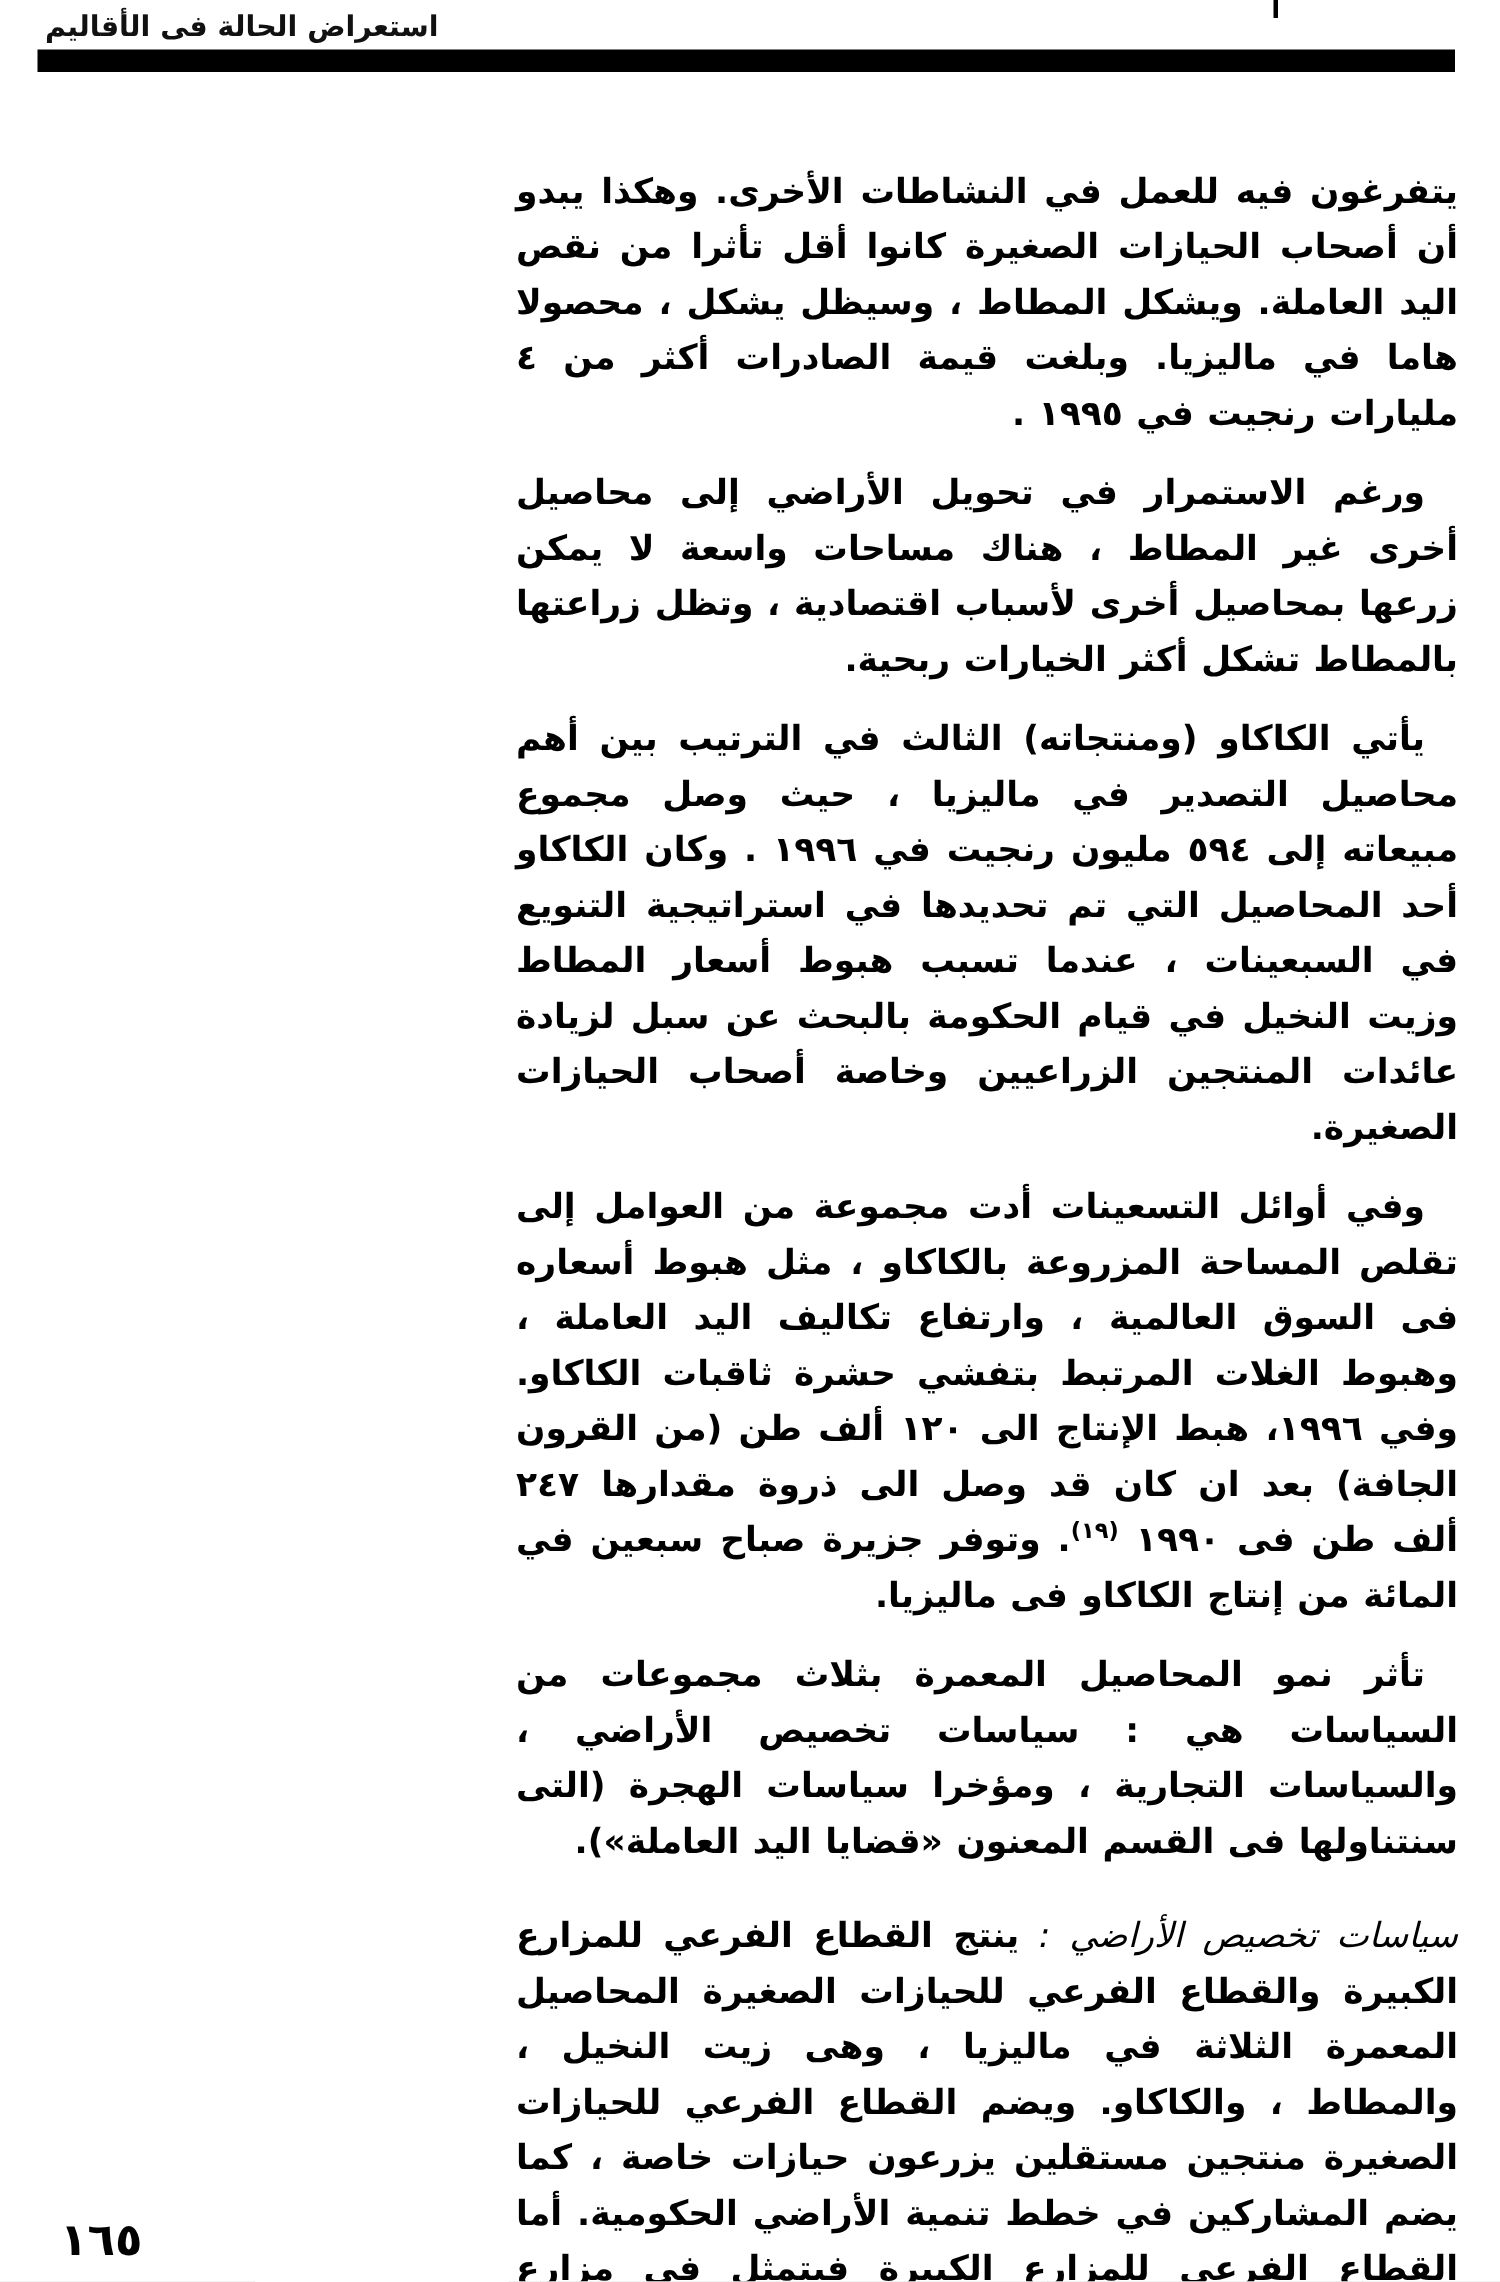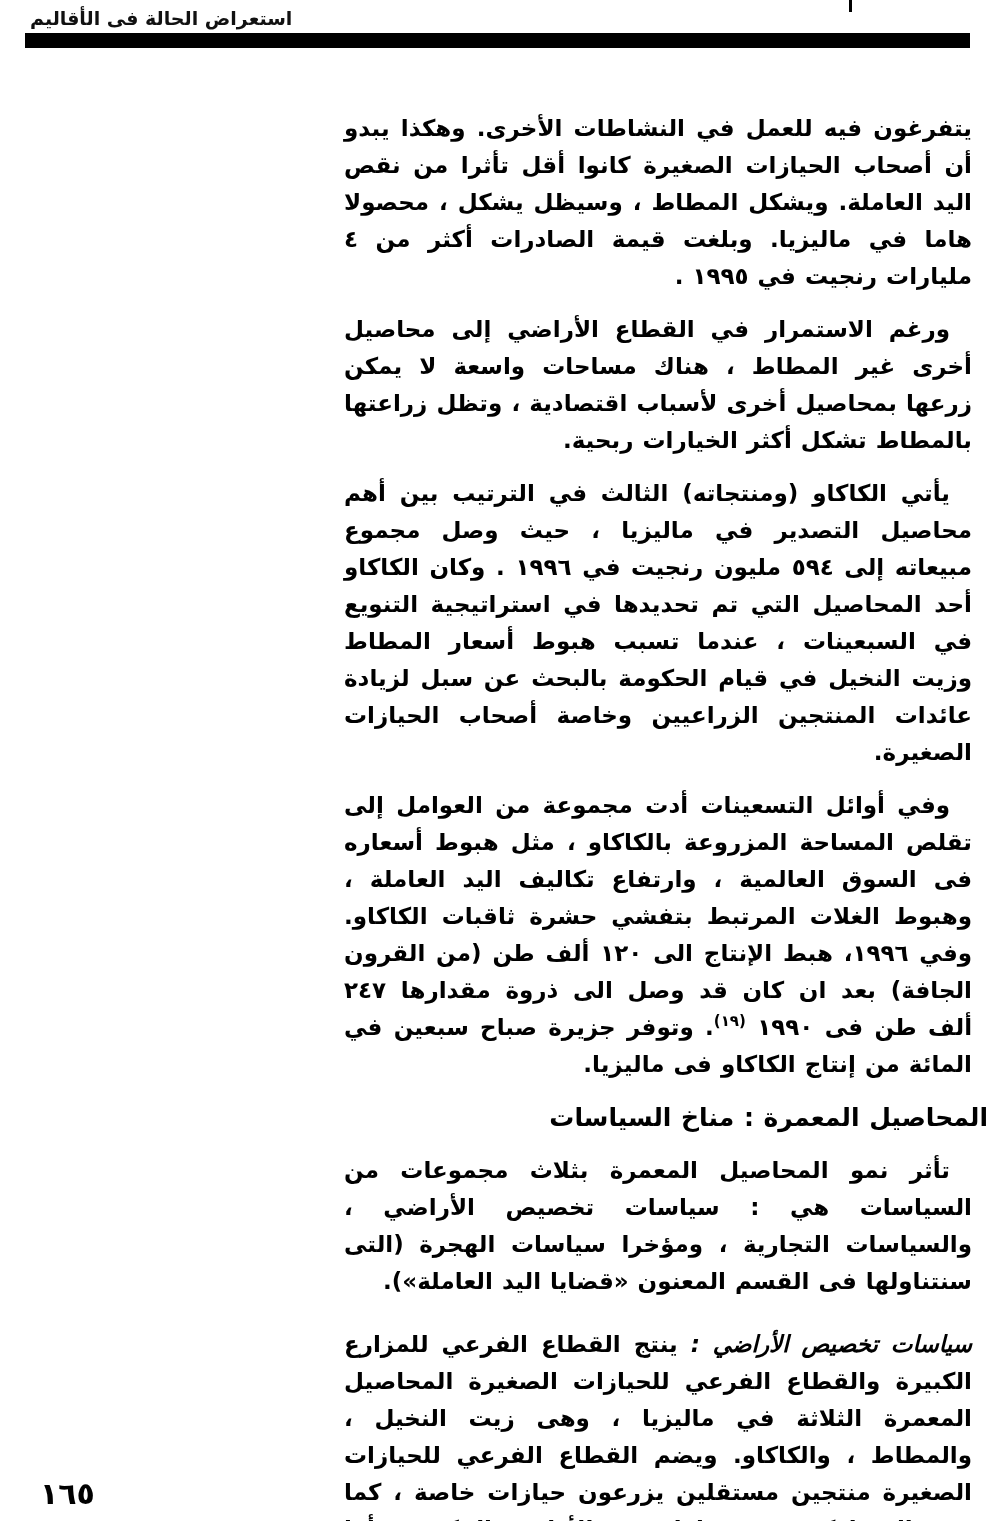--- a/index.html
+++ b/index.html
@@ -69,21 +69,21 @@
     text-align: right;
     padding-left: 30px;
     margin: 16px 0 6px 0;
     line-height: 37px;
   }
   .para-gap {
     margin-top: 26px !important;
   }
   .lead-italic {
     font-style: italic;
-    font-weight: bold;
+    font-weight: normal;
   }
   sup.fn {
     font-size: 15px;
     line-height: 0;
     vertical-align: super;
   }
   .page-number {
     position: absolute;
     left: 40px;
     top: 1476px;
@@ -100,27 +100,26 @@
 
   <div class="running-head">استعراض الحالة فى الأقاليم</div>
 
   <div class="head-rule"></div>
   <div class="scan-tick"></div>
 
   <div class="body-col">
 
     <p>يتفرغون فيه للعمل في النشاطات الأخرى. وهكذا يبدو أن أصحاب الحيازات الصغيرة كانوا أقل تأثرا من نقص اليد العاملة. ويشكل المطاط ، وسيظل يشكل ، محصولا هاما في ماليزيا. وبلغت قيمة الصادرات أكثر من ٤ مليارات رنجيت في ١٩٩٥ .</p>
 
-    <p class="indent">ورغم الاستمرار في القطاع الأراضي إلى محاصيل أخرى غير المطاط ، هناك مساحات واسعة لا يمكن زرعها بمحاصيل أخرى لأسباب اقتصادية ، وتظل زراعتها بالمطاط تشكل أكثر الخيارات ربحية.</p>
+    <p class="indent">ورغم الاستمرار في تحويل الأراضي إلى محاصيل أخرى غير المطاط ، هناك مساحات واسعة لا يمكن زرعها بمحاصيل أخرى لأسباب اقتصادية ، وتظل زراعتها بالمطاط تشكل أكثر الخيارات ربحية.</p>
 
     <p class="indent">يأتي الكاكاو (ومنتجاته) الثالث في الترتيب بين أهم محاصيل التصدير في ماليزيا ، حيث وصل مجموع مبيعاته إلى ٥٩٤ مليون رنجيت في ١٩٩٦ . وكان الكاكاو أحد المحاصيل التي تم تحديدها في استراتيجية التنويع في السبعينات ، عندما تسبب هبوط أسعار المطاط وزيت النخيل في قيام الحكومة بالبحث عن سبل لزيادة عائدات المنتجين الزراعيين وخاصة أصحاب الحيازات الصغيرة.</p>
 
     <p class="indent"><span>وفي أوائل التسعينات أدت مجموعة من العوامل إلى تقلص المساحة المزروعة بالكاكاو ، مثل هبوط أسعاره فى السوق العالمية ، وارتفاع تكاليف اليد العاملة ، وهبوط الغلات المرتبط بتفشي حشرة ثاقبات الكاكاو. وفي ١٩٩٦، هبط الإنتاج الى ١٢٠ ألف طن (من القرون الجافة) بعد ان كان قد وصل الى ذروة مقدارها ٢٤٧ ألف طن فى ١٩٩٠ </span><sup class="fn">(١٩)</sup><span>. وتوفر جزيرة صباح سبعين في المائة من إنتاج الكاكاو فى ماليزيا.</span></p>
 
-    <h2 class="section-heading">المحاصيل المعمرة : مناخ السياسات</h2>
 
     <p class="indent">تأثر نمو المحاصيل المعمرة بثلاث مجموعات من السياسات هي : سياسات تخصيص الأراضي ، والسياسات التجارية ، ومؤخرا سياسات الهجرة (التى سنتناولها فى القسم المعنون «قضايا اليد العاملة»).</p>
 
     <p class="para-gap"><span class="lead-italic">سياسات تخصيص الأراضي : </span><span>ينتج القطاع الفرعي للمزارع الكبيرة والقطاع الفرعي للحيازات الصغيرة المحاصيل المعمرة الثلاثة في ماليزيا ، وهى زيت النخيل ، والمطاط ، والكاكاو. ويضم القطاع الفرعي للحيازات الصغيرة منتجين مستقلين يزرعون حيازات خاصة ، كما يضم المشاركين في خطط تنمية الأراضي الحكومية. أما القطاع الفرعي للمزارع الكبيرة فيتمثل في مزارع واسعة يملكها القطاع الخاص ، وتلجأ إلى العمالة الأجيرة (الأجنبية في الغالب) وتستعمل التكنولوجيا الحديثة ، وتمتلك في العادة بعض مرافق التصنيع و / أو التكرير. والكثير من هذه المزارع الكبرى يملك شركات مساهمة متداولة فى السوق.</span></p>
 
   </div>
 
   <div class="page-number">١٦٥</div>
 
 </div>

